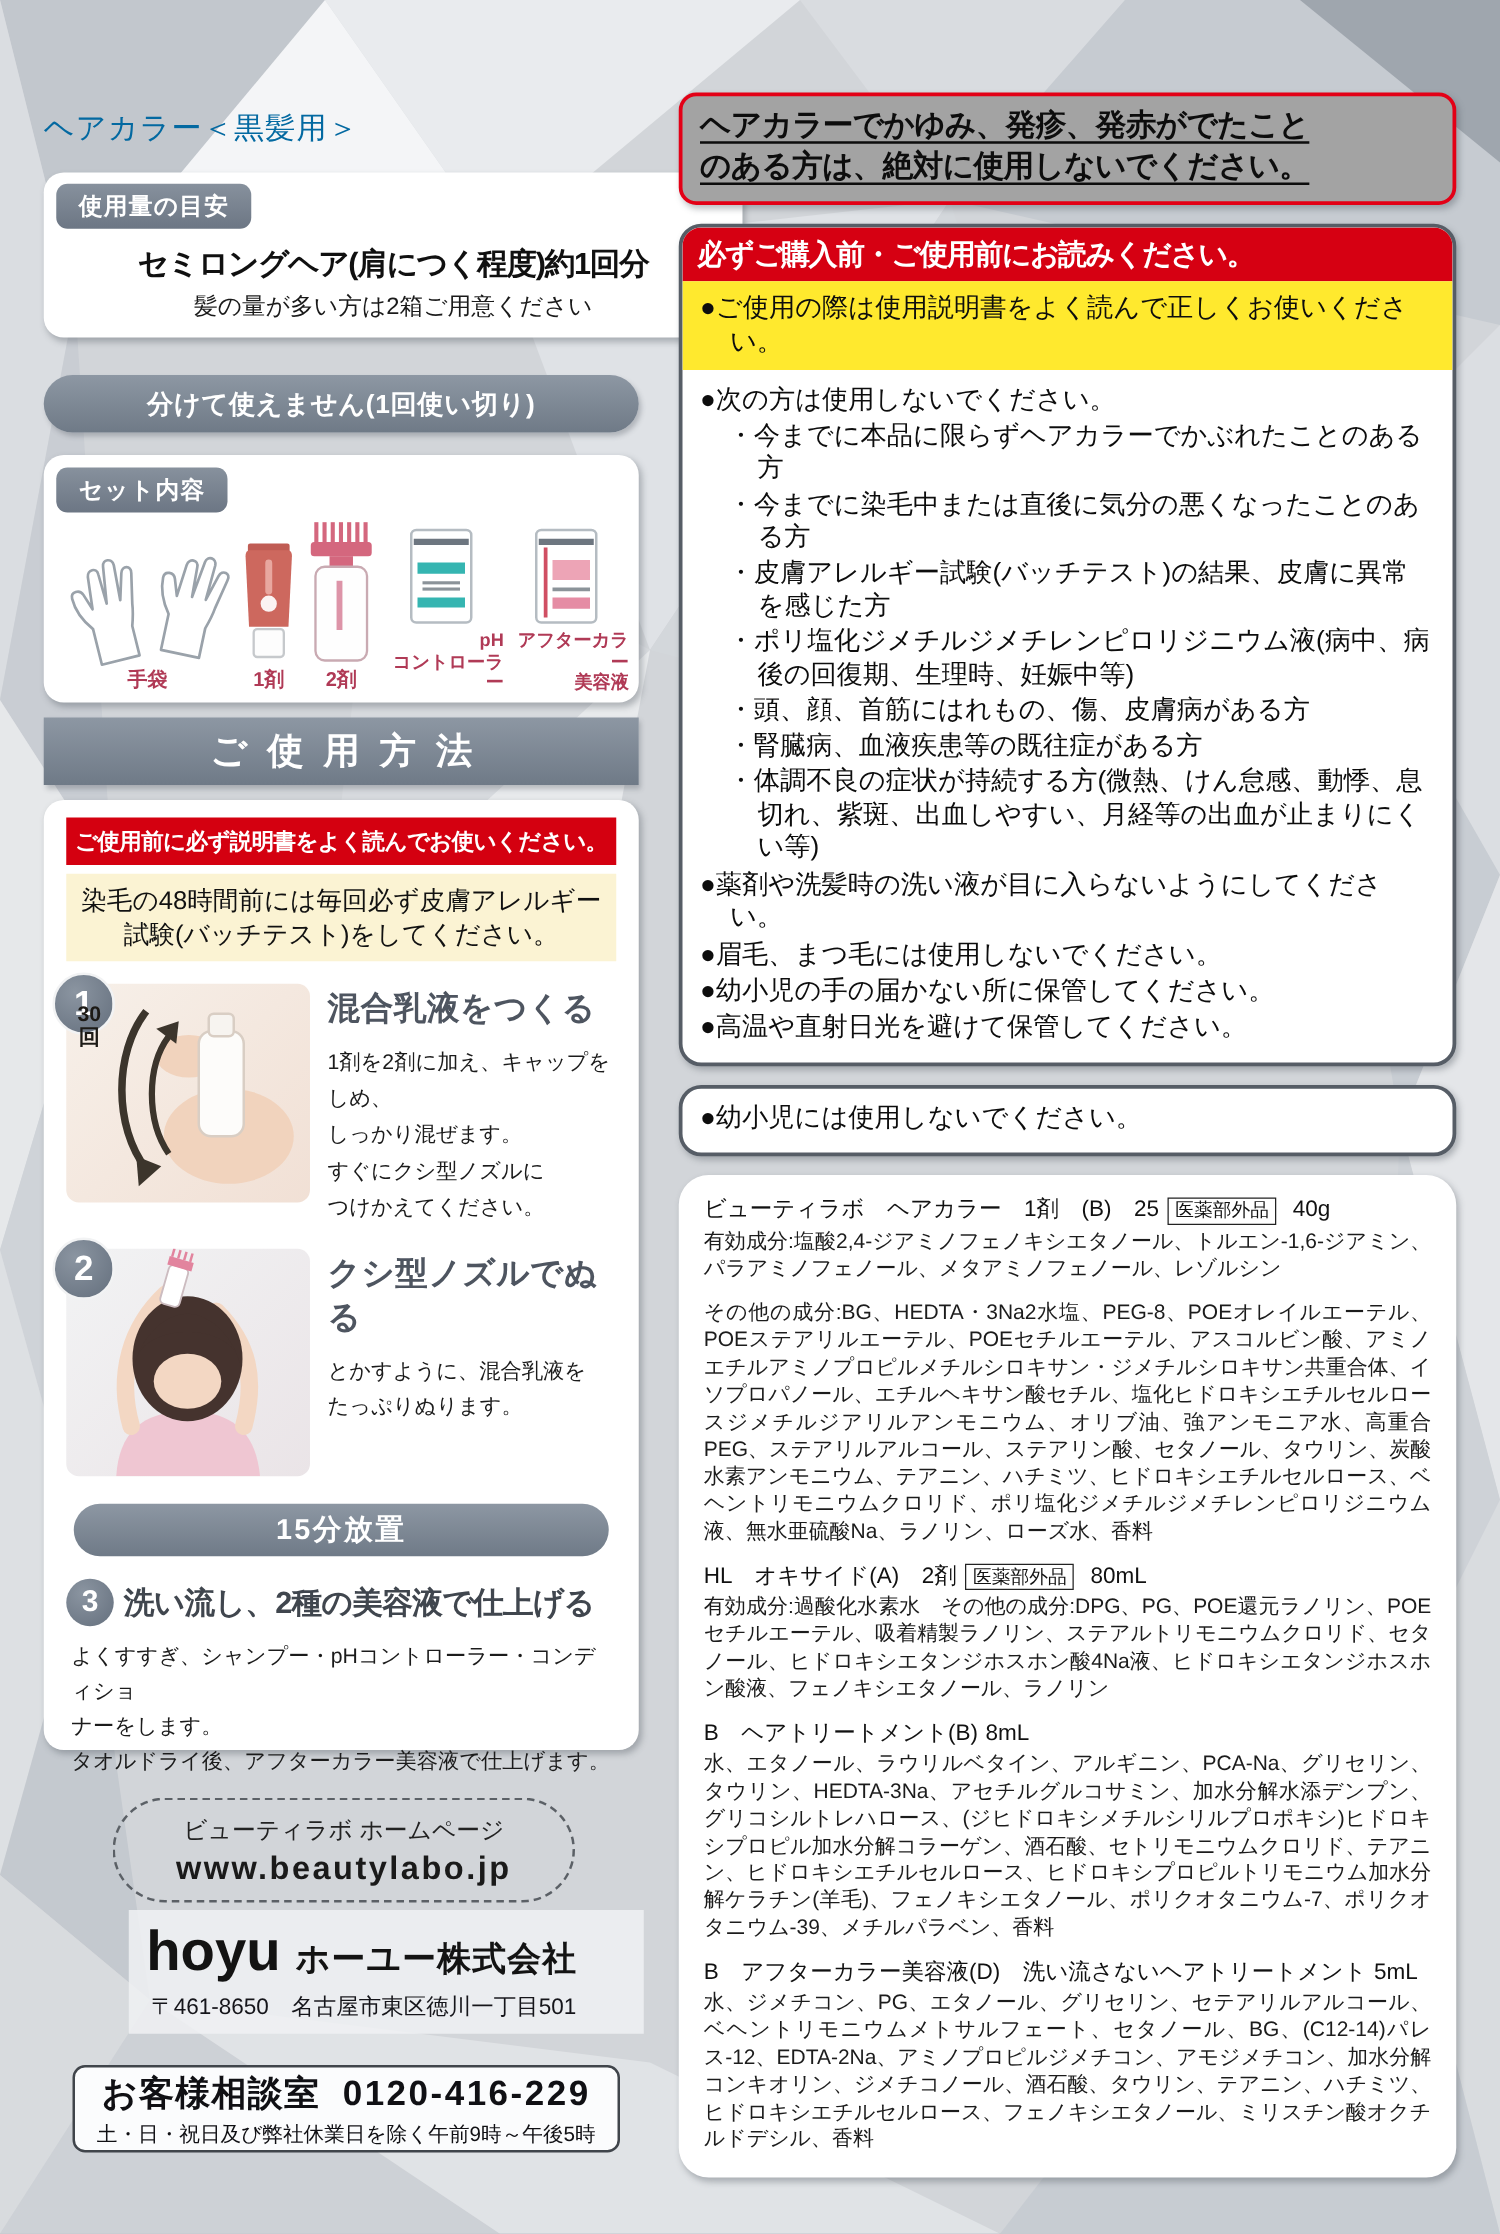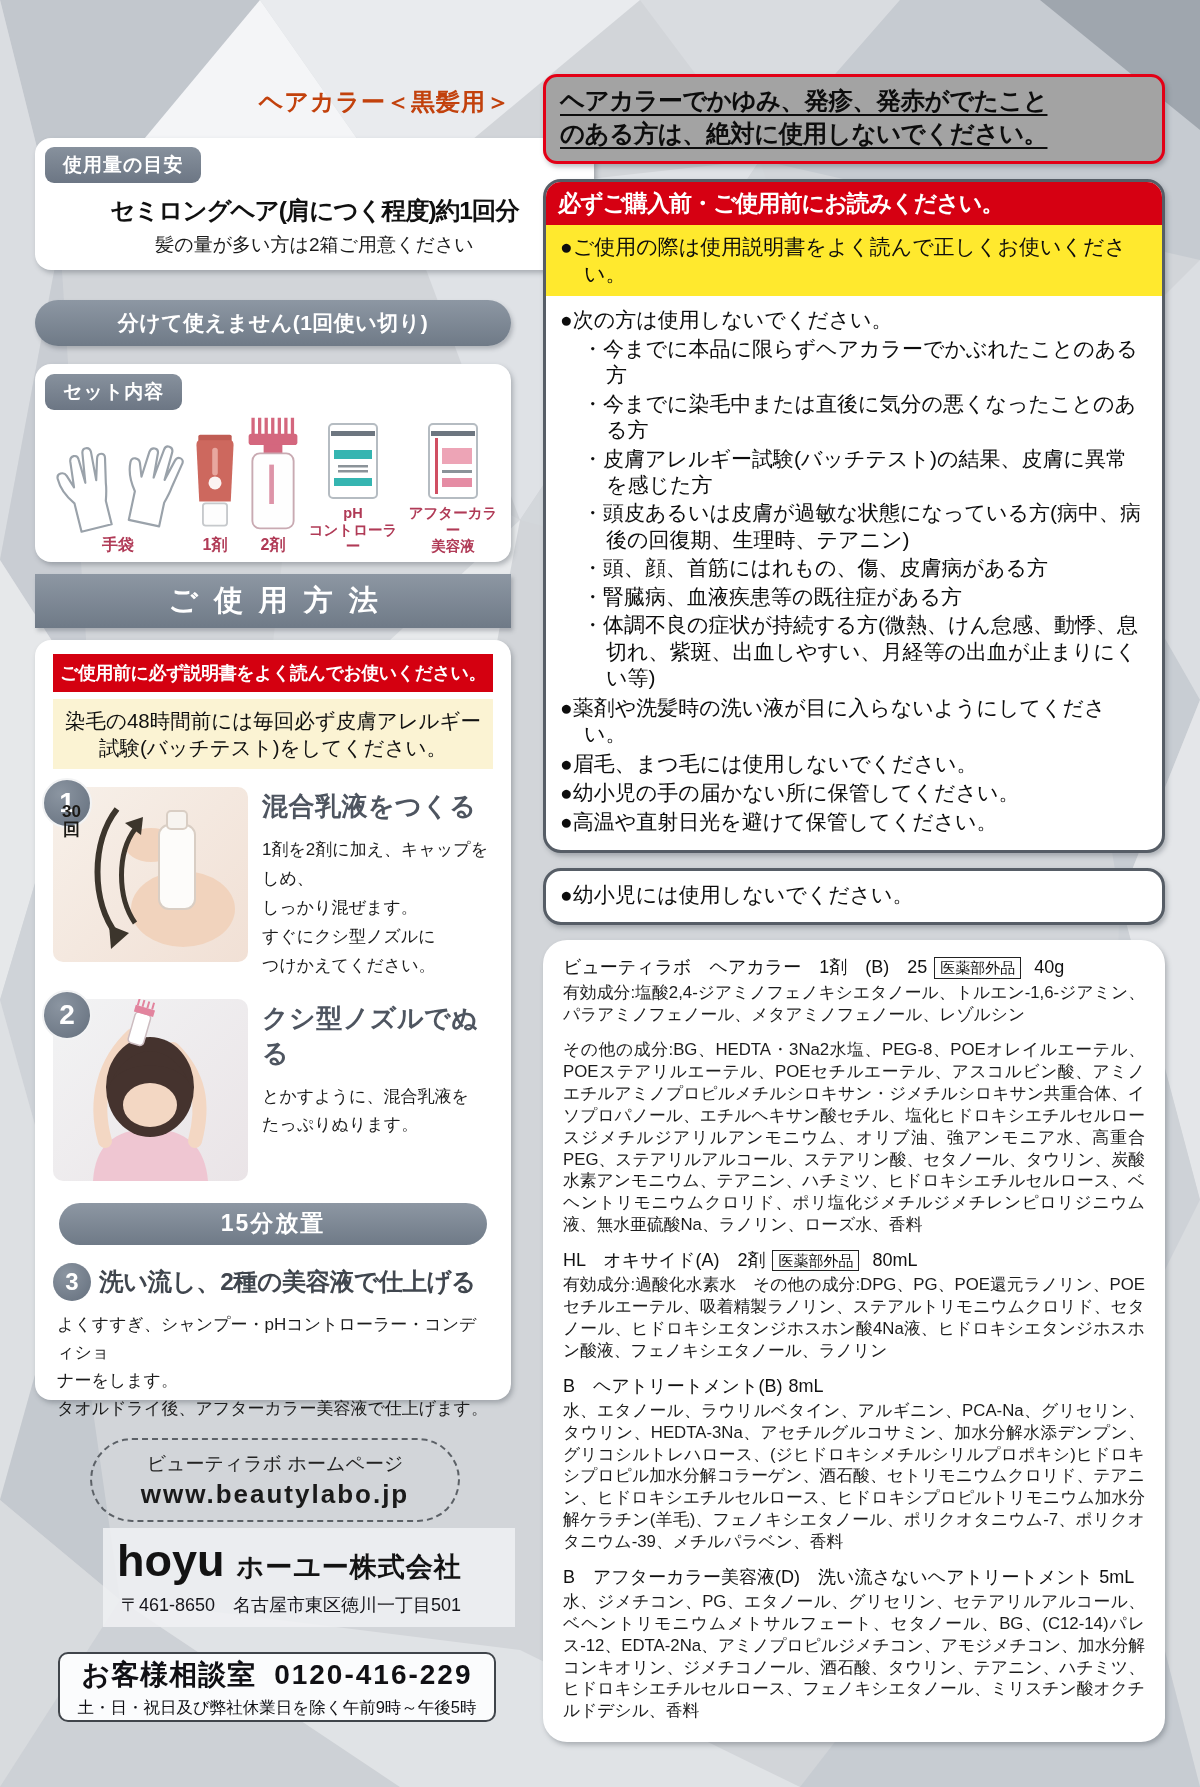--- a/index.html
+++ b/index.html
@@ -6,35 +6,35 @@
   body{font-family:"Liberation Sans","DejaVu Sans",sans-serif;background:#9aa0a8;}
   .page{position:relative;width:1200px;height:1787px;margin:0 auto;background:#d2d5d9;overflow:hidden;}
   .bg{position:absolute;inset:0;}
   
   .panel{background:#fff;border-radius:16px;box-shadow:2px 3px 5px rgba(70,76,86,.35);}
   .pill{display:inline-block;background:linear-gradient(#87919d,#6c7684);color:#fff;font-weight:bold;
         font-size:19px;padding:5px 18px;border-radius:9px;letter-spacing:1px;}
   .slatebar{background:linear-gradient(#8d97a3,#6f7a87);color:#fff;font-weight:bold;
         display:flex;align-items:center;justify-content:center;}
   
-  .l-title{position:absolute;left:35px;top:86px;width:476px;text-align:right;
-        font-size:24px;font-weight:bold;color:#c2410c;letter-spacing:1px;}
+  .l-title{position:absolute;left:35px;top:86px;width:476px;text-align:left;
+        font-size:24px;font-weight:normal;color:#0369a1;letter-spacing:1px;}
   .usage-box{position:absolute;left:35px;top:138px;width:559px;height:132px;}
   .usage-box .pill{position:absolute;top:9px;left:10px;}
   .usage-main{position:absolute;top:56px;left:0;width:100%;text-align:center;
         font-size:24.5px;font-weight:bold;color:#101010;letter-spacing:-1px;}
   .usage-sub{position:absolute;top:94px;left:0;width:100%;text-align:center;font-size:19px;color:#1a1a1a;}
   .nosplit{position:absolute;left:35px;top:300px;width:476px;height:46px;border-radius:23px;
         font-size:21px;letter-spacing:0.5px;box-shadow:2px 3px 4px rgba(70,76,86,.3);}
   .set-box{position:absolute;left:35px;top:364px;width:476px;height:198px;}
   .set-box .pill{position:absolute;top:10px;left:10px;}
   .set-row{position:absolute;left:14px;right:8px;bottom:8px;display:flex;align-items:flex-end;justify-content:space-between;}
   .set-item{display:flex;flex-direction:column;align-items:center;}
   .set-icon{display:flex;align-items:flex-end;justify-content:center;}
-  .set-label{color:#b03a56;font-weight:bold;font-size:16px;line-height:1.12;text-align:center;margin-top:3px;}
+  .set-label{color:#b03a56;font-weight:bold;font-size:16px;line-height:1.12;text-align:right;margin-top:3px;}
   .set-label.small{font-size:14.5px;}
   .howto-band{position:absolute;left:35px;top:574px;width:476px;height:54px;
         font-size:29px;letter-spacing:0.55em;text-indent:0.55em;box-shadow:2px 3px 4px rgba(70,76,86,.3);}
   .howto-box{position:absolute;left:35px;top:640px;width:476px;height:760px;padding:14px 18px;box-sizing:border-box;}
   .read-note{background:#d40010;color:#fff;font-weight:bold;font-size:18px;text-align:center;
         padding:7px 2px;letter-spacing:-0.5px;}
   .patch-note{background:#fbf3d3;color:#111;font-size:20.5px;text-align:center;line-height:1.32;
         padding:8px 6px;margin-top:7px;}
   .step{display:flex;margin-top:18px;position:relative;}
   .photo{width:195px;border-radius:10px;position:relative;flex-shrink:0;overflow:visible;}
@@ -319,21 +319,21 @@
     <div class="wbox">
       <div class="red-head">必ずご購入前・ご使用前にお読みください。</div>
       <div class="yellow-note">
         <div class="bl">●ご使用の際は使用説明書をよく読んで正しくお使いください。</div>
       </div>
       <div class="b-body">
         <div class="bl">●次の方は使用しないでください。</div>
         <div class="bs">・今までに本品に限らずヘアカラーでかぶれたことのある方</div>
         <div class="bs">・今までに染毛中または直後に気分の悪くなったことのある方</div>
         <div class="bs">・皮膚アレルギー試験(バッチテスト)の結果、皮膚に異常を感じた方</div>
-        <div class="bs">・頭皮あるいは皮膚が過敏な状態になっている方(病中、病後の回復期、生理時、テアニン)</div>
+        <div class="bs">・ポリ塩化ジメチルジメチレンピロリジニウム液(病中、病後の回復期、生理時、妊娠中等)</div>
         <div class="bs">・頭、顔、首筋にはれもの、傷、皮膚病がある方</div>
         <div class="bs">・腎臓病、血液疾患等の既往症がある方</div>
         <div class="bs">・体調不良の症状が持続する方(微熱、けん怠感、動悸、息切れ、紫斑、出血しやすい、月経等の出血が止まりにくい等)</div>
         <div class="bl">●薬剤や洗髪時の洗い液が目に入らないようにしてください。</div>
         <div class="bl">●眉毛、まつ毛には使用しないでください。</div>
         <div class="bl">●幼小児の手の届かない所に保管してください。</div>
         <div class="bl">●高温や直射日光を避けて保管してください。</div>
       </div>
     </div>
 

